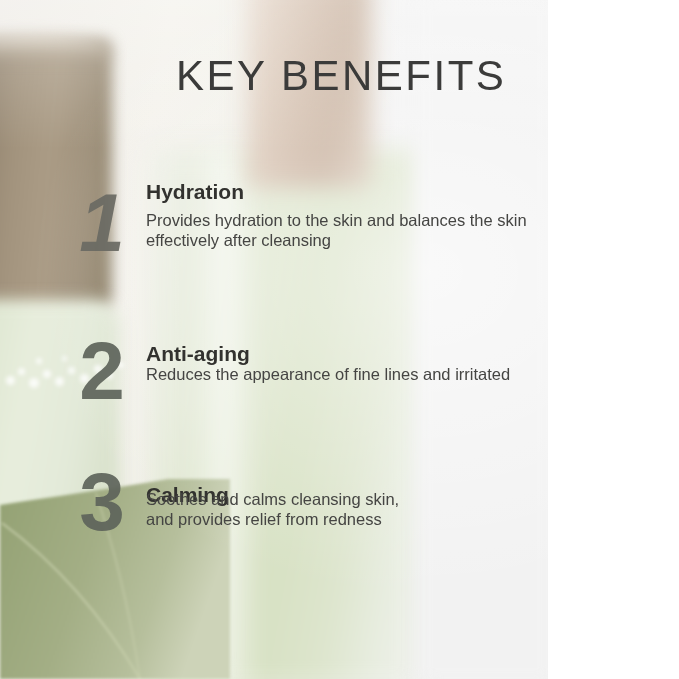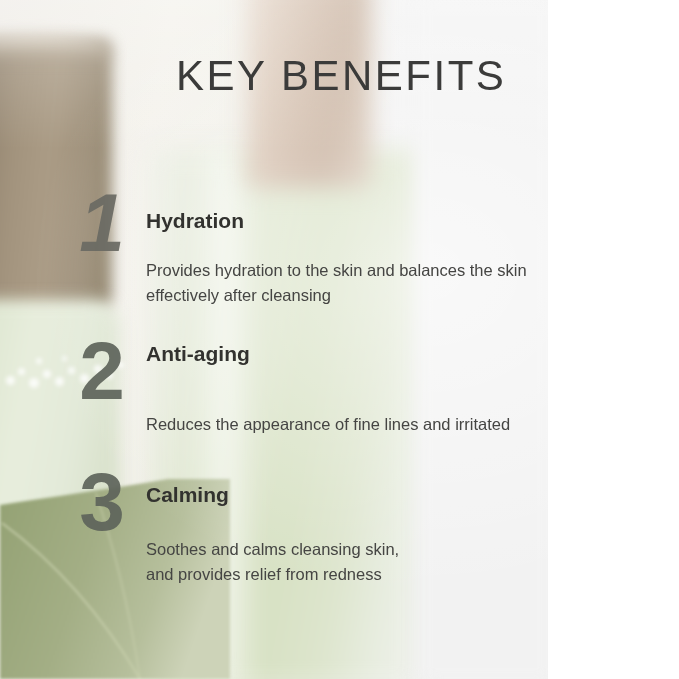--- a/index.html
+++ b/index.html
@@ -177,30 +177,29 @@
     left: 146px;
     font-size: 21px;
     font-weight: 700;
     color: #32322f;
     white-space: nowrap;
   }
   .benefit .desc {
     position: absolute;
     left: 146px;
     font-size: 16.5px;
-    line-height: 25px;
+    line-height: 20px;
     color: #454543;
     white-space: pre-line;
-    margin-top: 48px;
   }
 
   
   #b1 { top: 168px; }
   #b1 .num     { top: 14px; }
-  #b1 .heading { top: 12px; margin-top: 29px; }
+  #b1 .heading { top: 12px; }
   #b1 .desc    { top: 42px; }
 
   #b2 { top: 322px; }
   #b2 .num     { top: 8px; }
   #b2 .heading { top: 20px; }
   #b2 .desc    { top: 42px; }
 
   #b3 { top: 447px; }
   #b3 .num     { top: 14px; }
   #b3 .heading { top: 20px; margin-top: 16px; }

